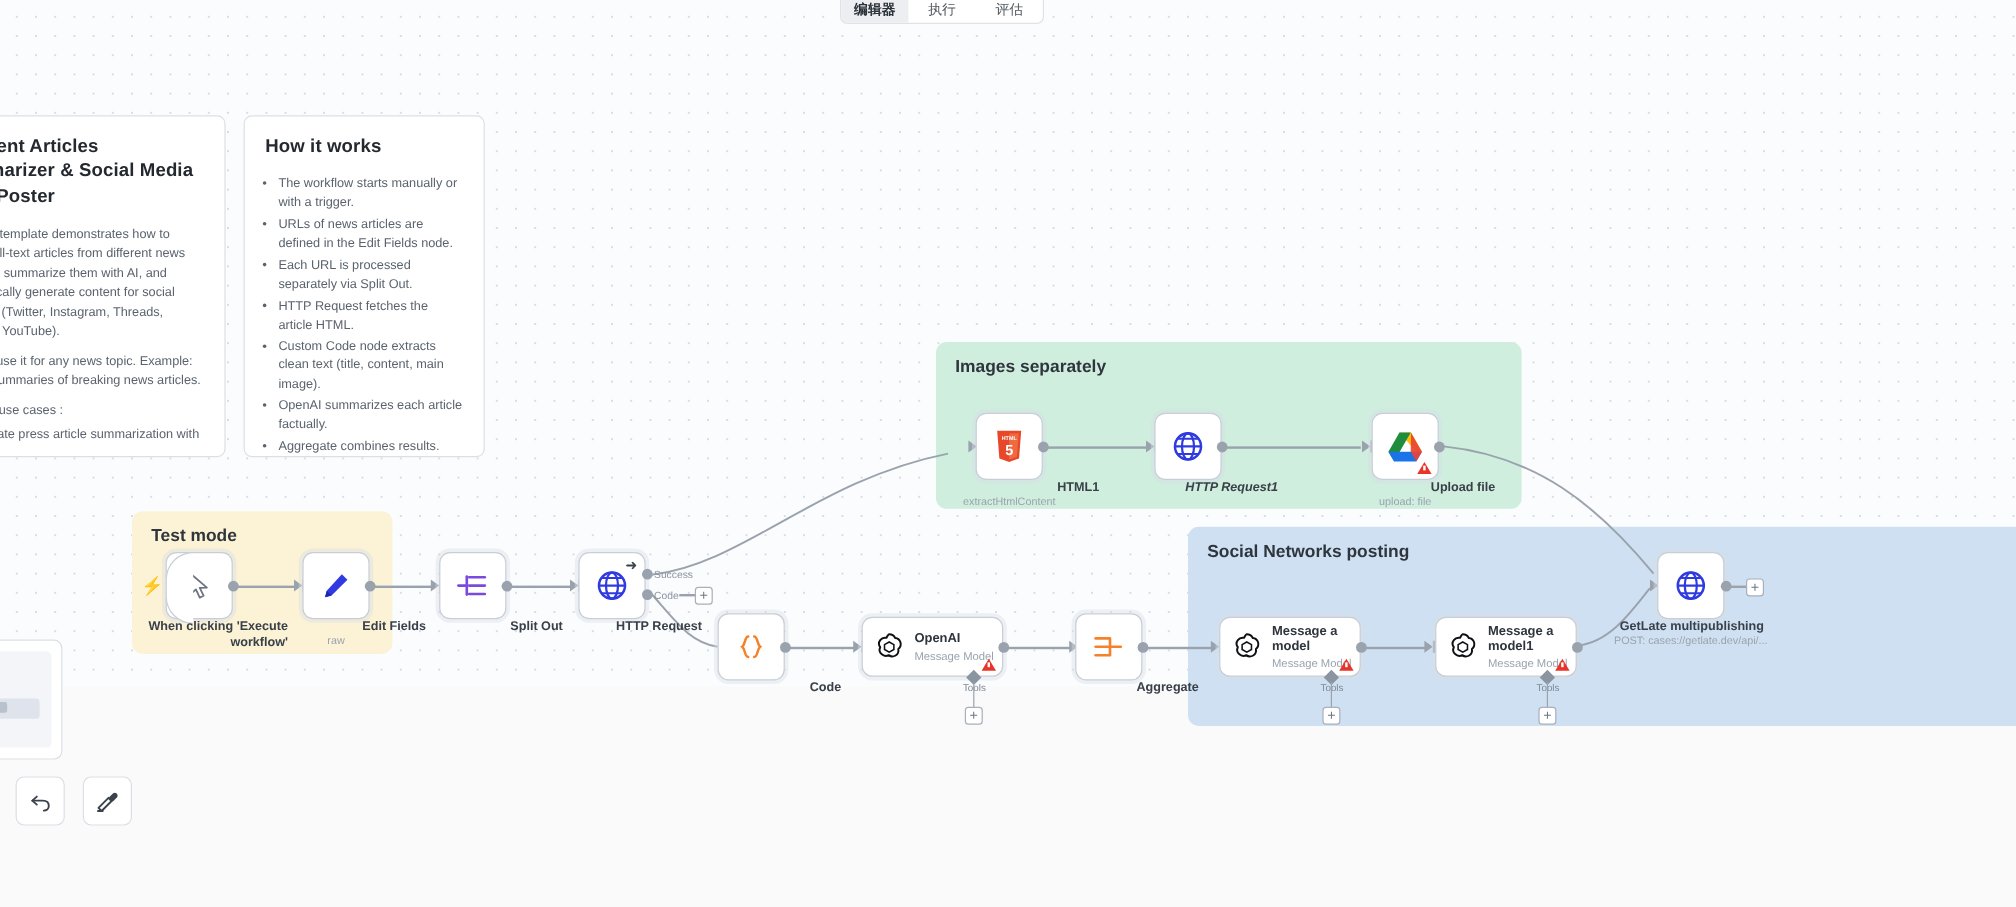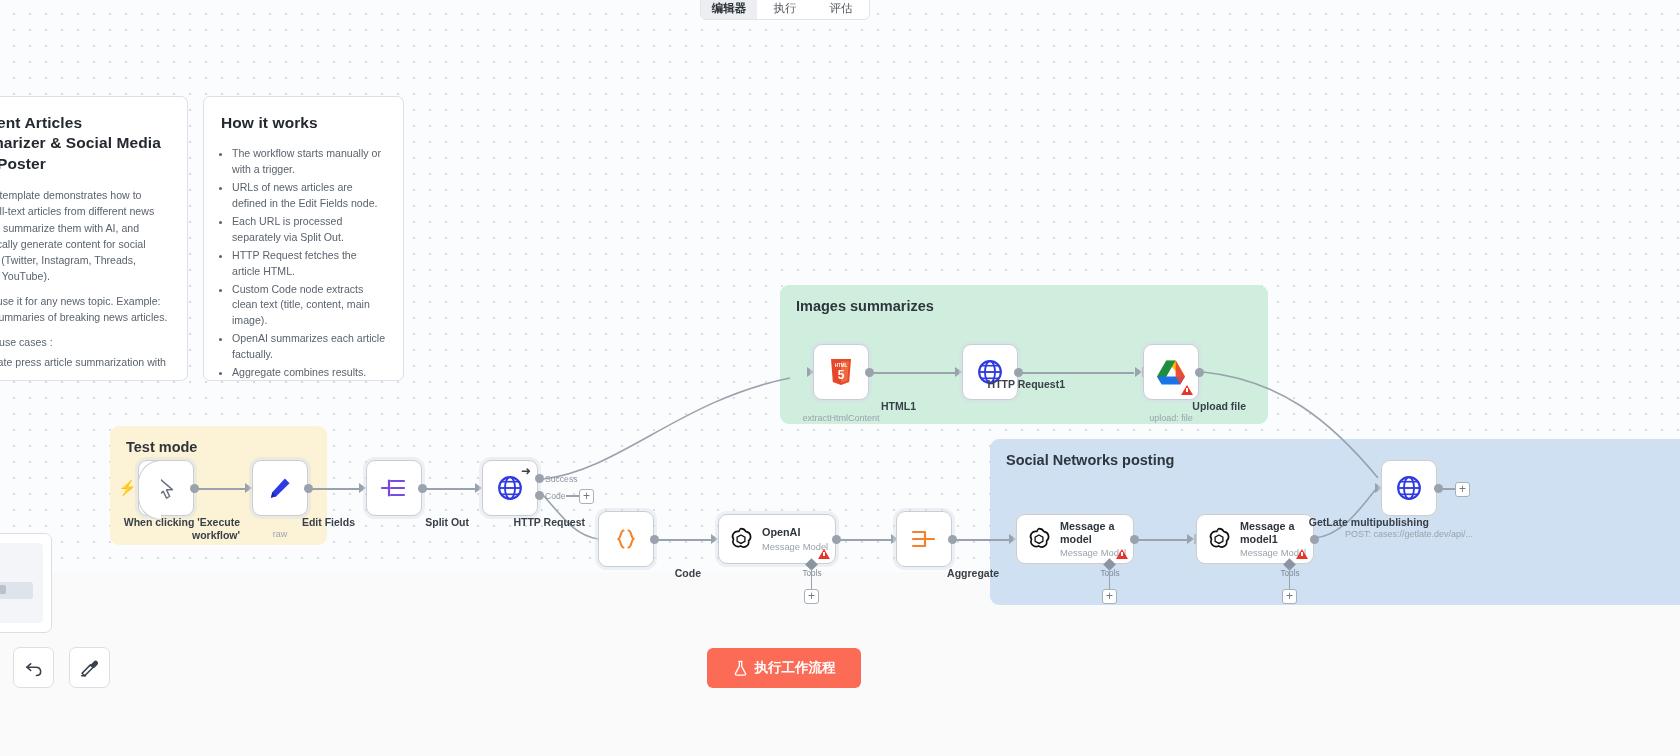--- a/index.html
+++ b/index.html
@@ -248,21 +248,21 @@
       <li>Aggregate combines results.</li>
 
     </ul>
   </div>
 
 
   <div class="group" id="group-test">
     <div class="group-title">Test mode</div>
   </div>
   <div class="group" id="group-images">
-    <div class="group-title">Images summarizes</div>
+    <div class="group-title">Images separately</div>
   </div>
   <div class="group" id="group-social">
     <div class="group-title">Social Networks posting</div>
   </div>
 
   <svg class="curve">
 
     <path d="M 543 479 C 620 470, 680 400, 790 378" fill="none" stroke="#9aa3ad" stroke-width="1.6"></path>
 
     <path d="M 543 495 C 565 520, 575 535, 598 539" fill="none" stroke="#9aa3ad" stroke-width="1.6"></path>
@@ -425,21 +425,21 @@
 
   <div class="node sq" style="left:962px; top:344px;">
     <svg width="28" height="28" viewBox="0 0 24 24">
       <circle cx="12" cy="12" r="9.3" fill="none" stroke="#2f3be0" stroke-width="1.8"></circle>
       <ellipse cx="12" cy="12" rx="4.3" ry="9.3" fill="none" stroke="#2f3be0" stroke-width="1.6"></ellipse>
       <line x1="2.7" y1="12" x2="21.3" y2="12" stroke="#2f3be0" stroke-width="1.6"></line>
       <line x1="4.3" y1="6.6" x2="19.7" y2="6.6" stroke="#2f3be0" stroke-width="1.4"></line>
       <line x1="4.3" y1="17.4" x2="19.7" y2="17.4" stroke="#2f3be0" stroke-width="1.4"></line>
     </svg>
   </div>
-  <div class="node-label" style="left:990px; top:378px;">HTTP Request1</div>
+  <div class="node-label" style="left:990px; top:400px;font-style:italic;">HTTP Request1</div>
   <div class="dot" style="left:1014px; top:368px;"></div>
   <div class="wire" style="left:1022px; top:372px; width:112px;"></div>
   <div class="arrowin" style="left:1135px; top:367px;"></div>
 
   <div class="node sq" style="left:1143px; top:344px;">
     <svg width="30" height="27" viewBox="0 0 30 27">
       <path d="M10.2 1.5 L19.8 1.5 L29 17.5 L24.2 17.5 Z" fill="#ffc107"></path>
       <path d="M10.2 1.5 L1 17.5 L5.8 25.5 L19.6 1.5 Z" fill="#1e8e3e"></path>
       <path d="M1 17.5 L29 17.5 L24.2 25.5 L5.8 25.5 Z" fill="#1a73e8"></path>
       <path d="M19.8 1.5 L29 17.5 L24.2 25.5 L19.6 17.5 Z" fill="#ea4335" opacity="0.92"></path>
@@ -453,21 +453,21 @@
   <div class="arrowin" style="left:1375px; top:483px;"></div>
   <div class="node sq" style="left:1381px; top:460px;">
     <svg width="28" height="28" viewBox="0 0 24 24">
       <circle cx="12" cy="12" r="9.3" fill="none" stroke="#2f3be0" stroke-width="1.8"></circle>
       <ellipse cx="12" cy="12" rx="4.3" ry="9.3" fill="none" stroke="#2f3be0" stroke-width="1.6"></ellipse>
       <line x1="2.7" y1="12" x2="21.3" y2="12" stroke="#2f3be0" stroke-width="1.6"></line>
       <line x1="4.3" y1="6.6" x2="19.7" y2="6.6" stroke="#2f3be0" stroke-width="1.4"></line>
       <line x1="4.3" y1="17.4" x2="19.7" y2="17.4" stroke="#2f3be0" stroke-width="1.4"></line>
     </svg>
   </div>
-  <div class="node-label" style="left:1354px; top:516px;">GetLate multipublishing</div>
+  <div class="node-label" style="left:1395px; top:516px;">GetLate multipublishing</div>
   <div class="node-sub" style="left:1409px; top:529px;">POST: cases://getlate.dev/api/...</div>
   <div class="dot" style="left:1434px; top:484px;"></div>
   <div class="wire" style="left:1442px; top:488px; width:14px;"></div>
   <div class="plusbox" style="left:1455px; top:482px;">+</div>
 
   <div class="minimap">
     <div class="mm-inner"></div>
     <div class="mm-blob"></div>
     <div class="mm-chip"></div>
   </div>
@@ -479,21 +479,14 @@
     </svg>
   </div>
   <div class="ctrl-btn" id="btn-tidy">
     <svg width="21" height="21" viewBox="0 0 24 24">
       <path d="M3.5 18.5 L13 9 L16 12 L6.5 21.5 Z" fill="none" stroke="#3a424b" stroke-width="1.8" stroke-linejoin="round"></path>
       <path d="M13.2 8.8 L17 5 C18.2 3.8 20 3.8 21 5 C22 6 22 7.8 20.8 9 L17 12.8 Z" fill="#3a424b"></path>
       <line x1="3" y1="21.5" x2="7.5" y2="21.5" stroke="#3a424b" stroke-width="1.8" stroke-linecap="round"></line>
     </svg>
   </div>
 
-  <button id="execute-btn">
-    <svg width="15" height="16" viewBox="0 0 16 18">
-      <path d="M6.2 1.5 L9.8 1.5 M6.7 1.5 L6.7 7 L2.4 15 C1.8 16.1 2.6 17 3.8 17
-               L12.2 17 C13.4 17 14.2 16.1 13.6 15 L9.3 7 L9.3 1.5" fill="none" stroke="#ffffff" stroke-width="1.5" stroke-linecap="round" stroke-linejoin="round"></path>
-    </svg>
-    <span>执行工作流程</span>
-  </button>
 
 </div>
 
 </body></html>

